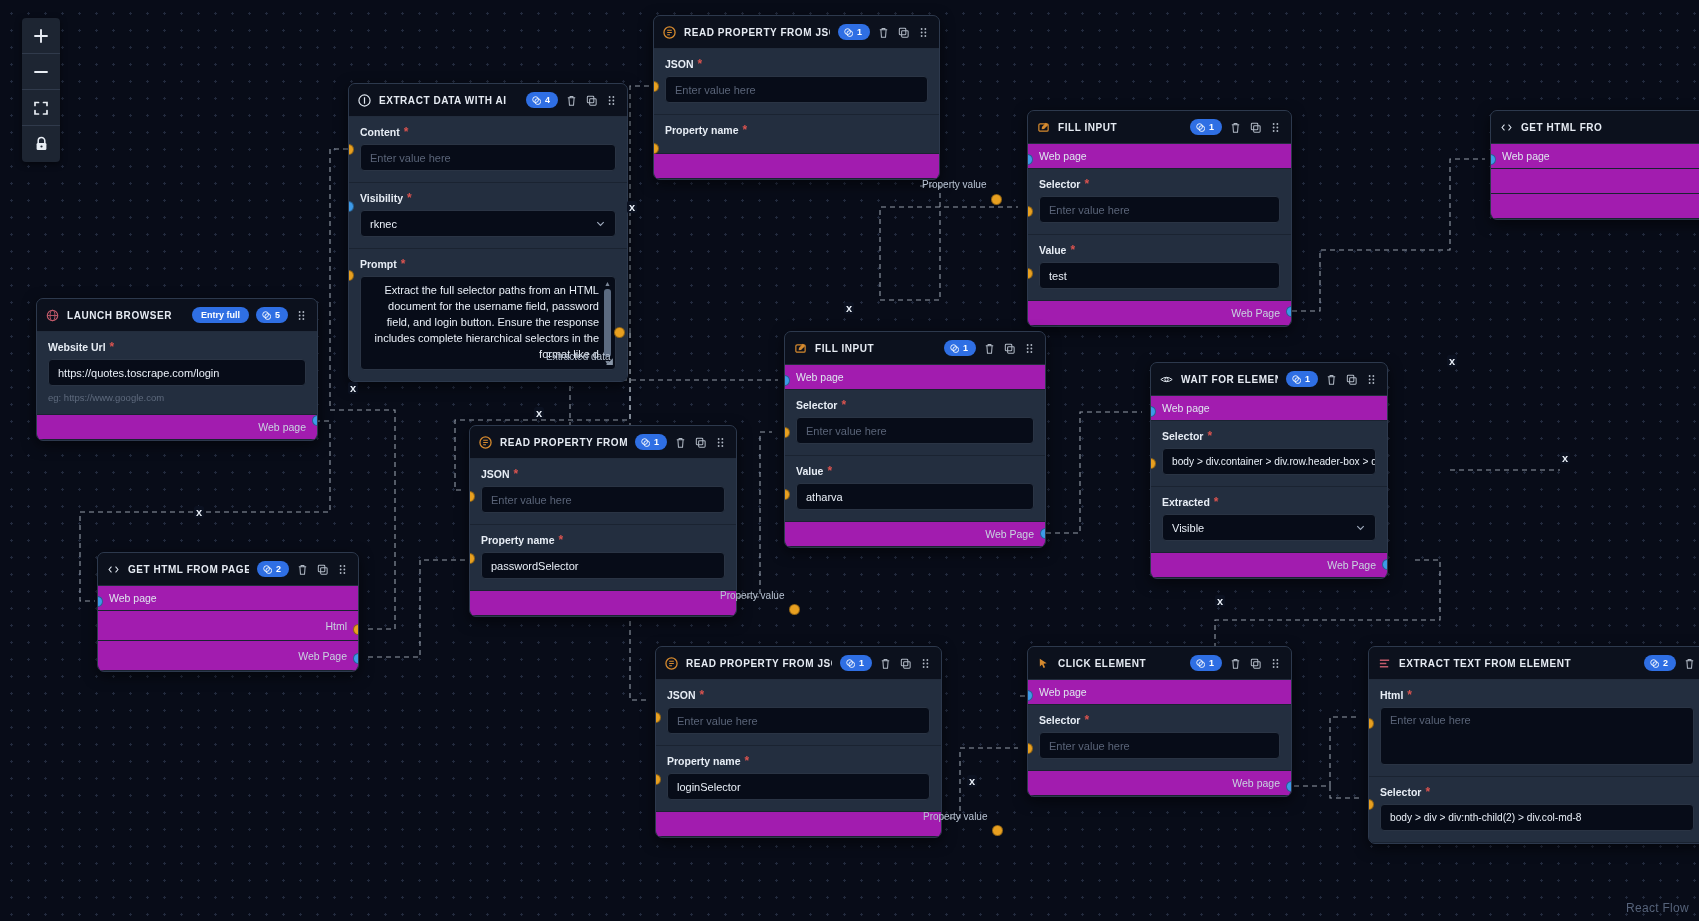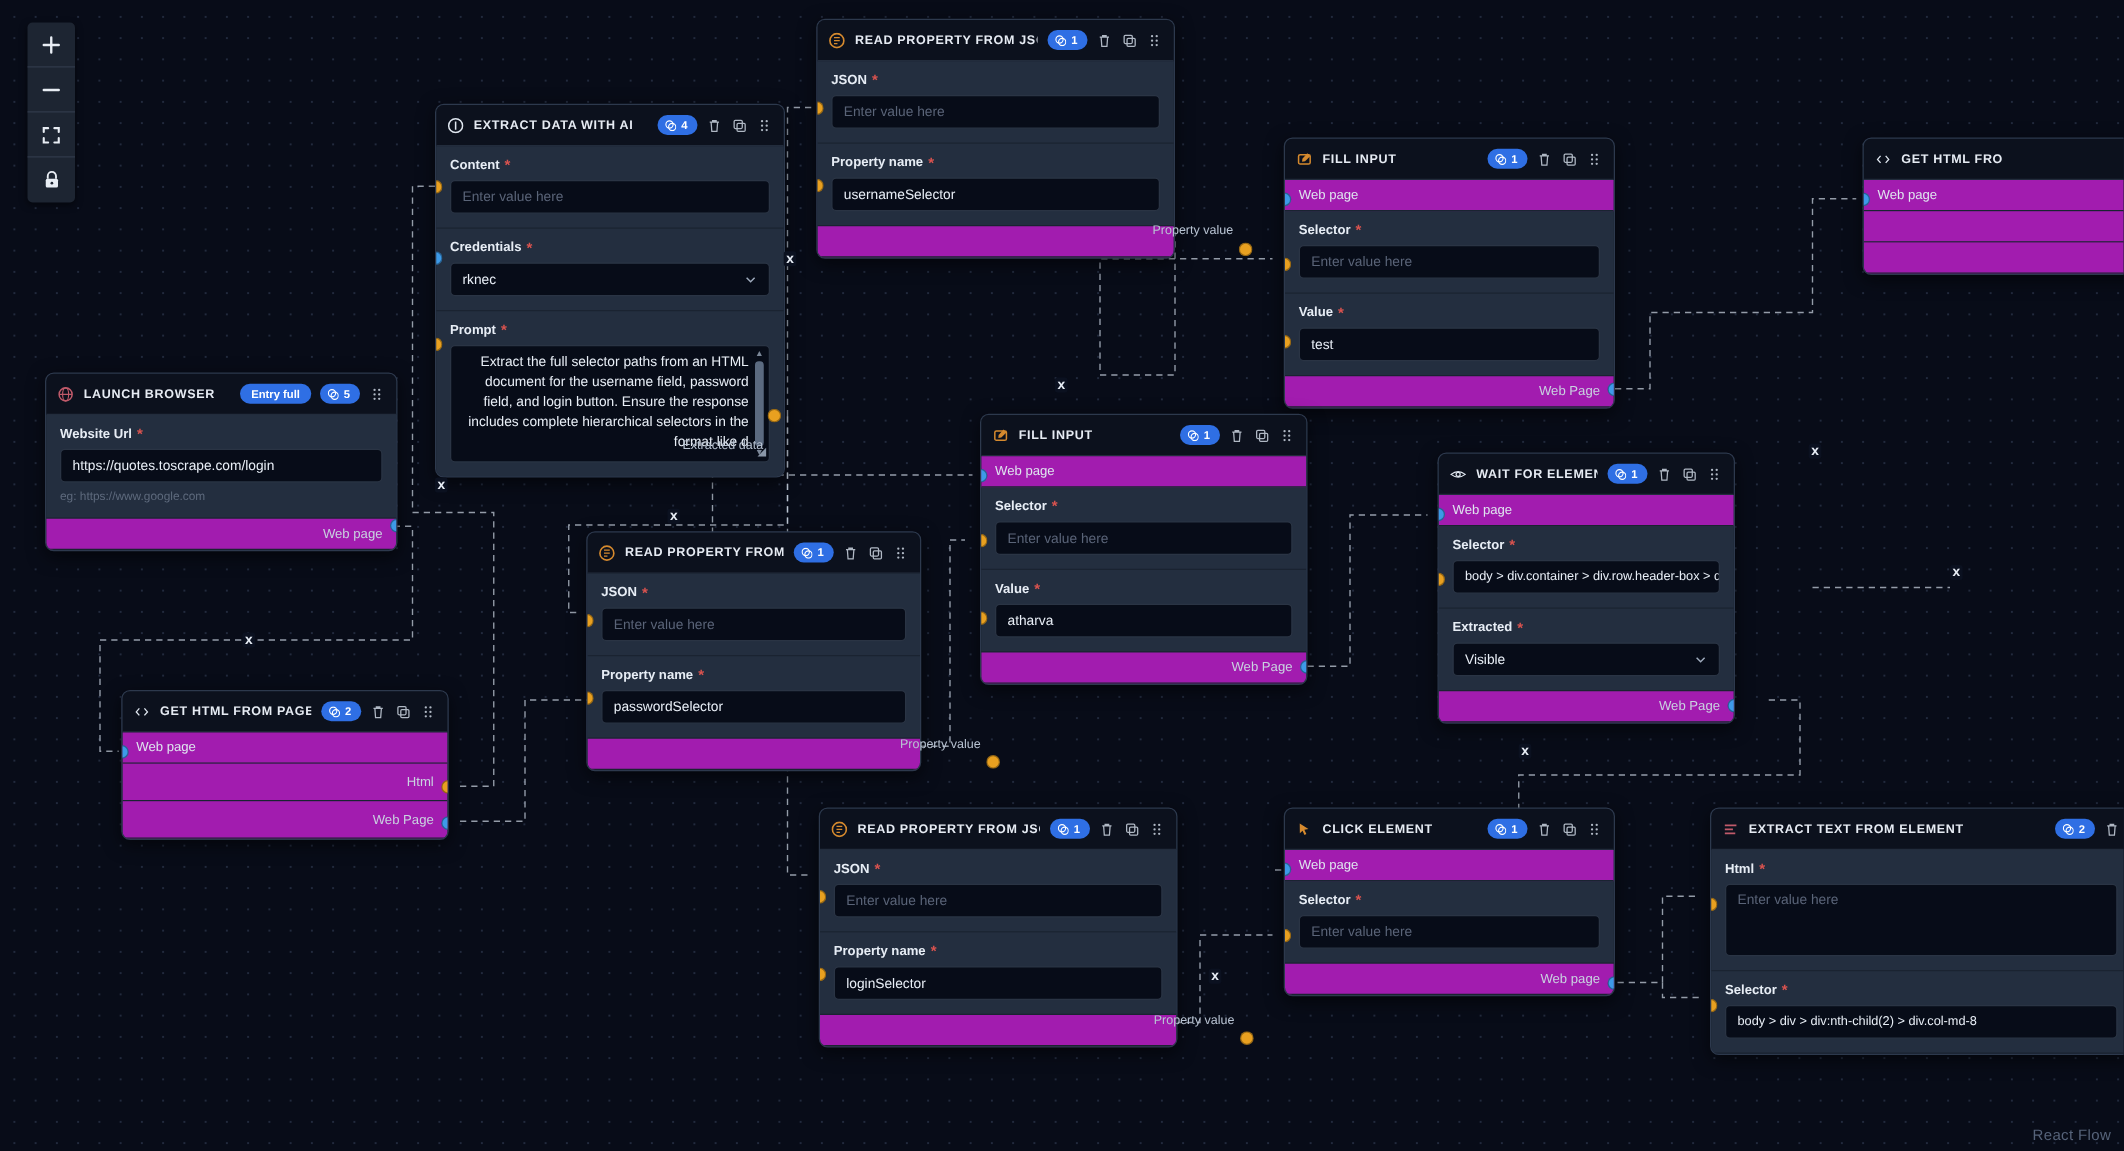--- a/index.html
+++ b/index.html
@@ -265,21 +265,20 @@
           <span>JSON</span>
           <span class="req">*</span>
         </div>
       <div class="input ph">Enter value here</div>
     </div>
     <div class="field">
       <div class="f-label">
           <span>Property name</span>
           <span class="req">*</span>
         </div>
-      <div class="input">usernameSelector</div>
     </div>
     <div class="row-io out blank">&nbsp;</div>
     <div class="handle orange" style="left:-6px; top:65px;"></div>
     <div class="handle orange" style="left:-6px; top:127px;"></div>
   </div>
   <div class="edge-label" style="left:922px; top:179px;">Property value</div>
   <div class="handle orange" style="left:991px; top:194px;"></div>
 
   <div class="node" style="left:348px; top:83px; width:280px;">
     <div class="node-header">
@@ -315,21 +314,21 @@
     </div>
     <div class="field">
       <div class="f-label">
           <span>Content</span>
           <span class="req">*</span>
         </div>
       <div class="input ph">Enter value here</div>
     </div>
     <div class="field">
       <div class="f-label">
-          <span>Credentials</span>
+          <span>Visibility</span>
           <span class="req">*</span>
         </div>
       <div class="input sel">
         <span>rknec</span>
         <svg width="11" height="11" viewBox="0 0 12 12">
           <path d="M2.5 4.5 L6 8 L9.5 4.5" stroke="#9fabbd" stroke-width="1.3" fill="none"></path>
         </svg>
       </div>
     </div>
     <div class="field" style="border-bottom:none;">

